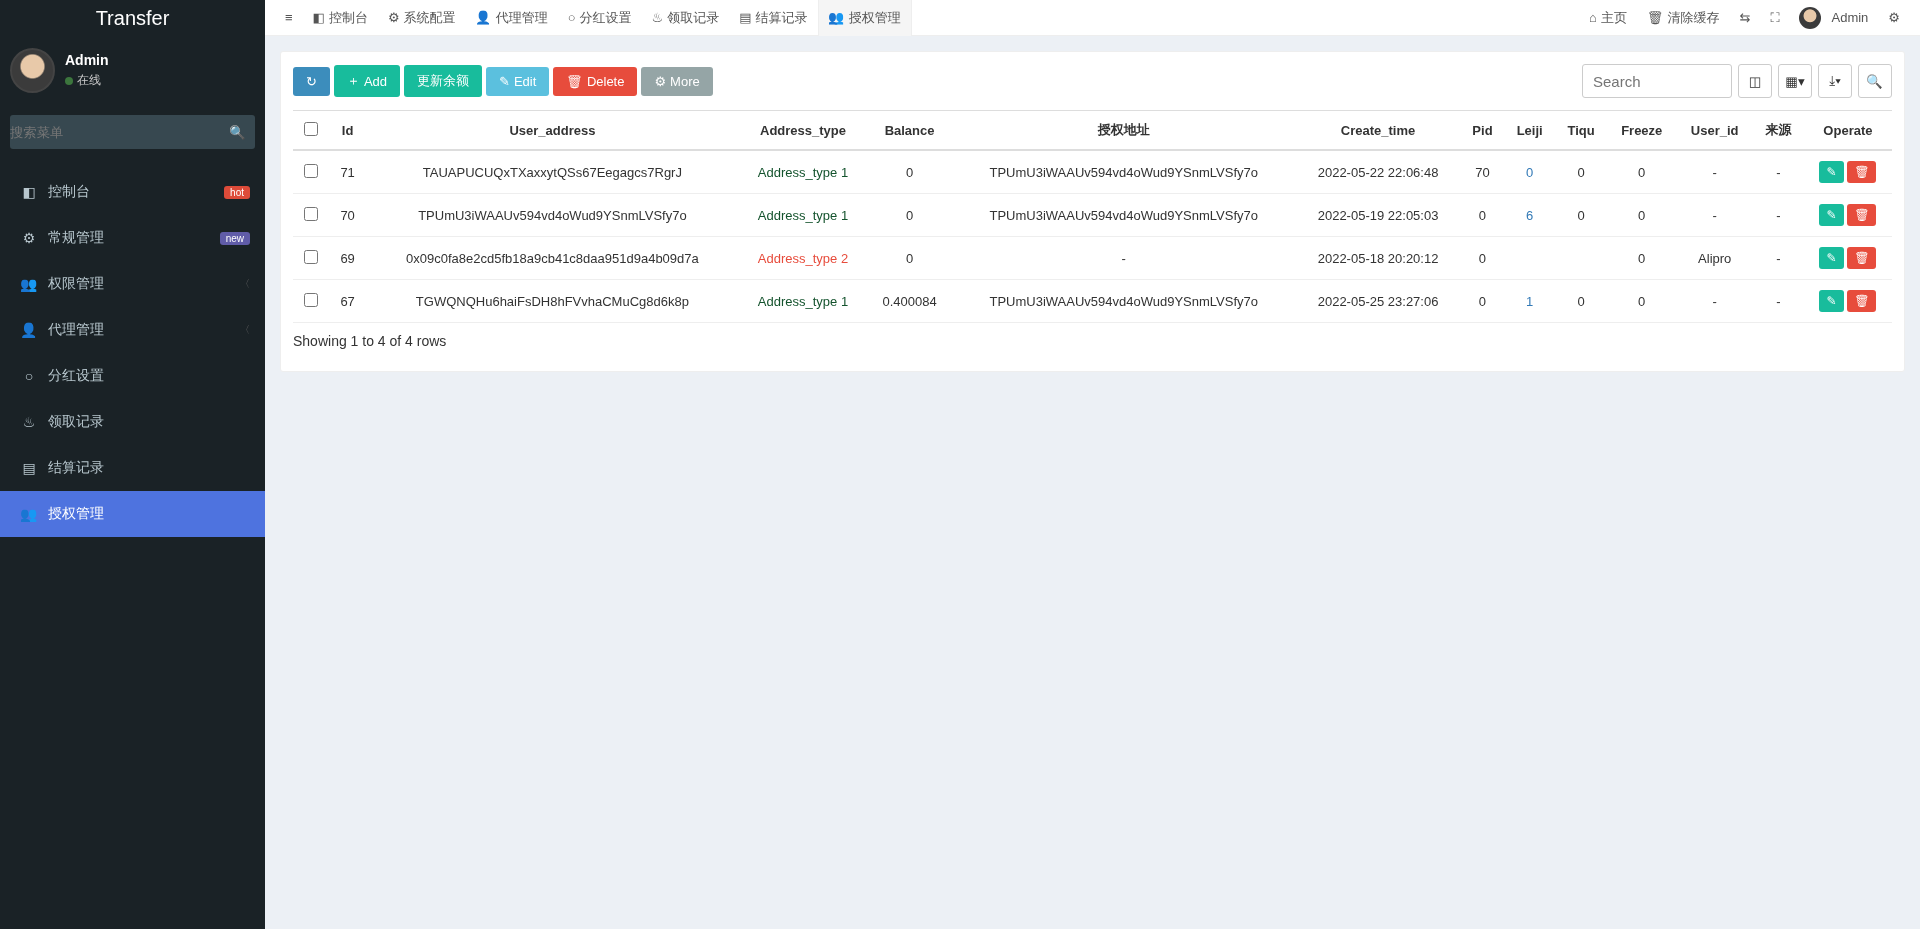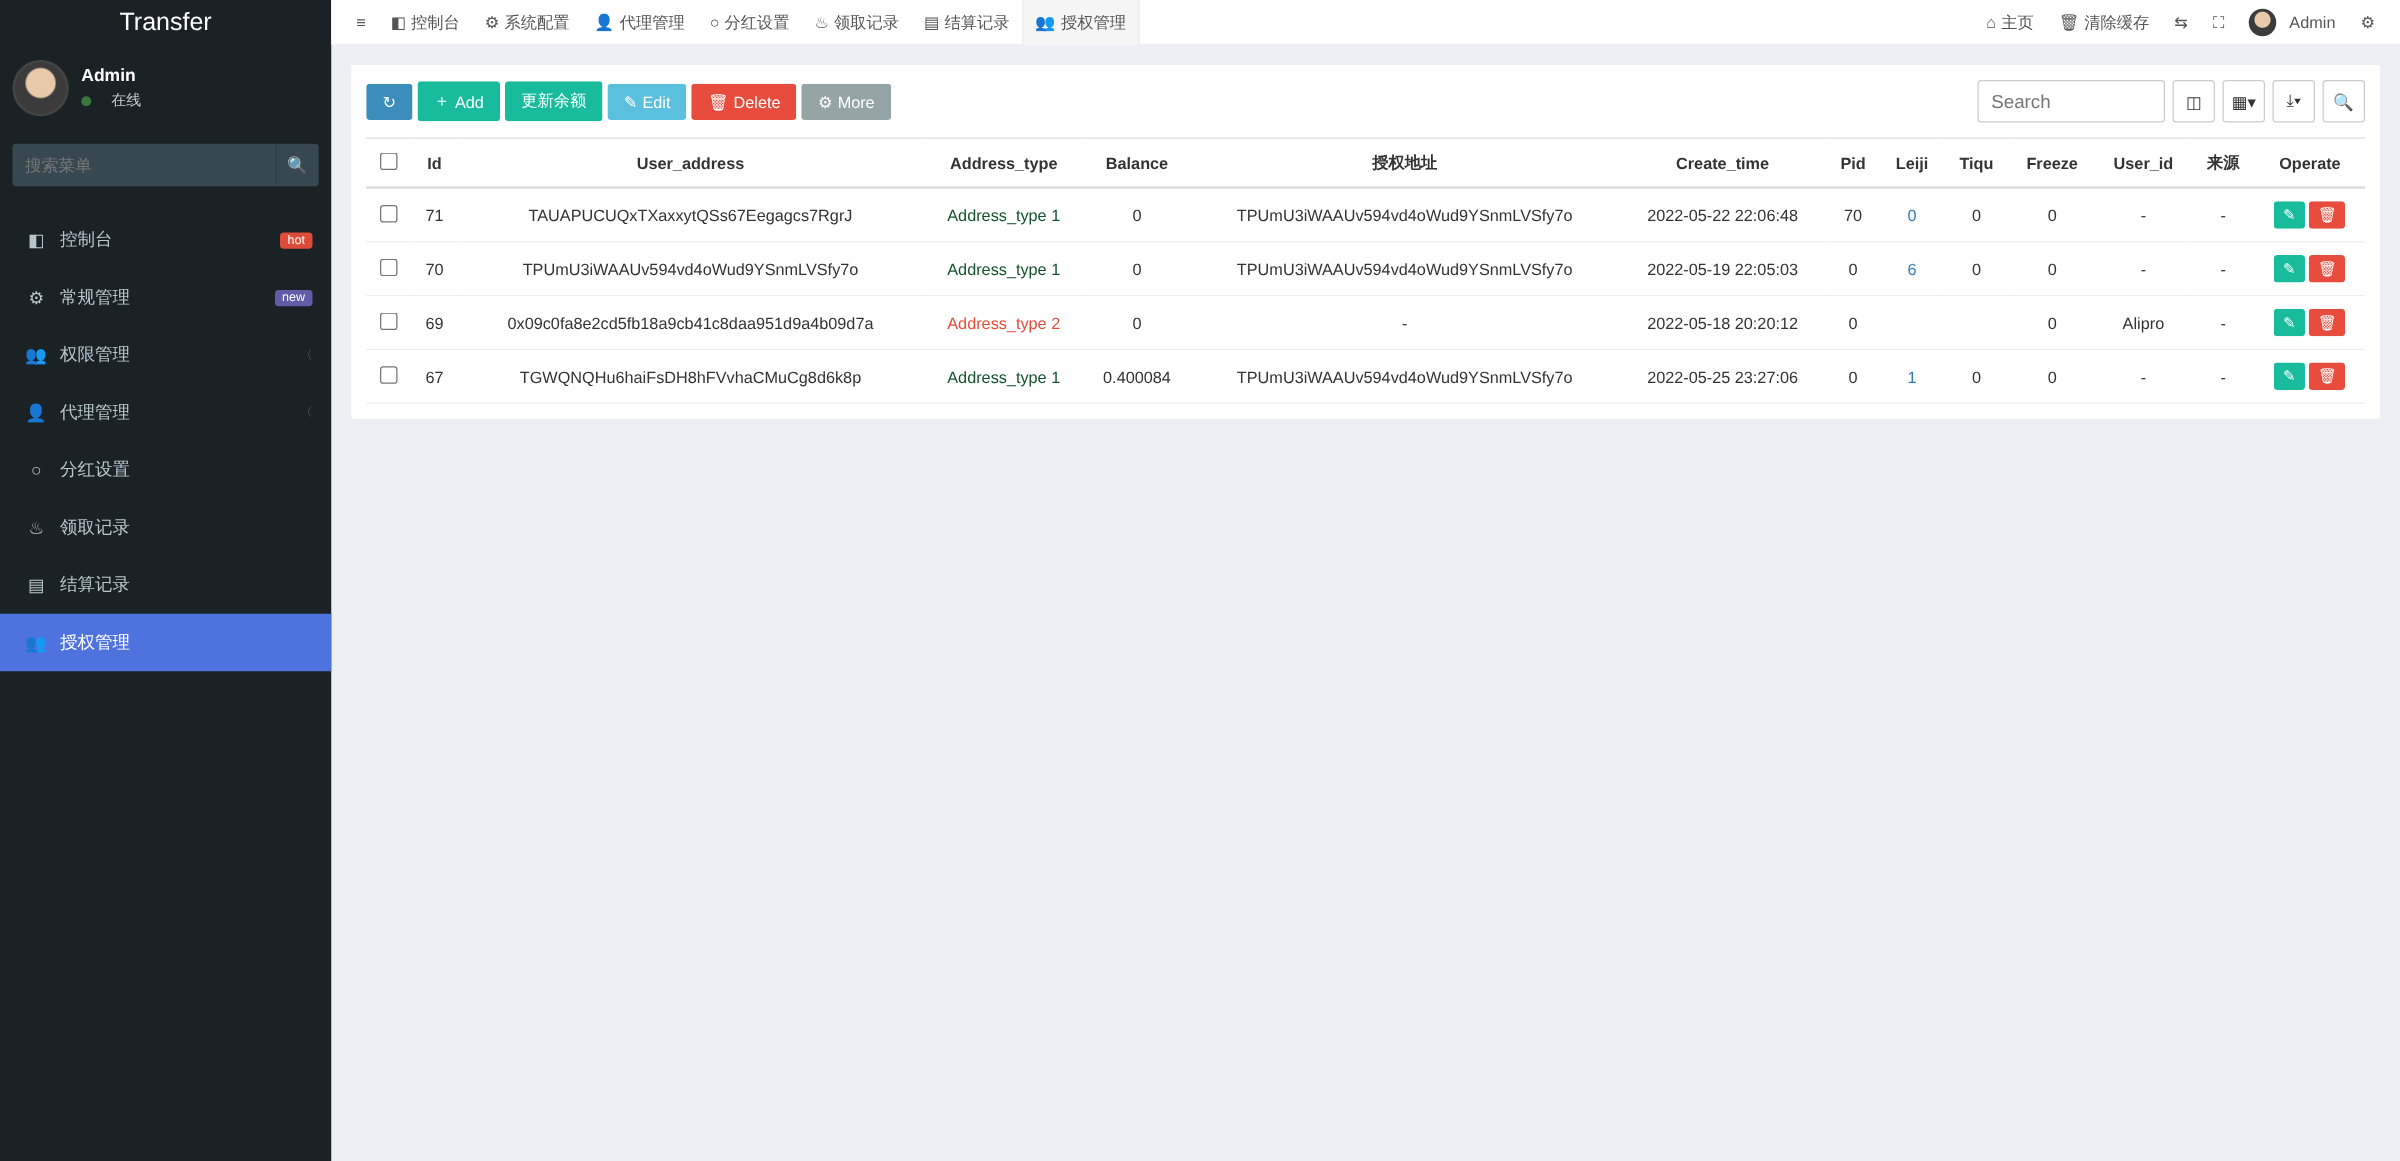--- a/index.html
+++ b/index.html
@@ -5,24 +5,24 @@
 * { margin:0; padding:0; box-sizing:border-box; }
 body { font-family:"Helvetica Neue",Helvetica,Arial,"Microsoft YaHei",sans-serif; font-size:13px; color:#333; background:#ecf0f5; }
 .layout { display:flex; height:929px; width:1920px; overflow:hidden; }
 
 
 .sidebar { width:265px; background:#1a2226; color:#fff; flex-shrink:0; }
 .logo { height:36px; display:flex; align-items:center; justify-content:center; font-size:20px; font-weight:300; color:#fff; }
 .user-panel { padding:12px 10px; display:flex; align-items:center; gap:10px; }
 .avatar-lg { width:45px; height:45px; border-radius:50%; background:radial-gradient(circle at 50% 40%,#e8c9a9 35%,#3b3b3b 40%); border:2px solid #444; }
 .user-info .name { font-weight:bold; font-size:14px; margin-bottom:4px; }
-.user-info .status { font-size:12px; color:#ccc; display:flex; align-items:center; gap:16px; }
+.user-info .status { font-size:12px; color:#ccc; display:flex; align-items:center; gap:4px; }
 .dot-online { width:8px; height:8px; background:#3c763d; border-radius:50%; }
 .search-wrap { padding:10px; display:flex; }
-.search-wrap input { flex:1; background:#374850; border:0; color:#ccc; height:34px; padding:0 10px; border-radius:3px 0 0 3px; }
+.search-wrap input { flex:1; background:#374850; border:0; color:#ccc; height:34px; padding:0 0; border-radius:3px 0 0 3px; }
 .search-wrap button { width:34px; background:#374850; border:0; color:#999; border-radius:0 3px 3px 0; cursor:pointer; }
 .nav { list-style:none; margin-top:10px; }
 .nav li { position:relative; }
 .nav a { display:flex; align-items:center; padding:14px 15px 14px 20px; color:#b8c7ce; text-decoration:none; font-size:14px; gap:10px; }
 .nav li.active a { background:#4e73df; color:#fff; }
 .nav .icon { width:18px; text-align:center; font-size:14px; }
 .nav .arrow { margin-left:auto; color:#666; font-size:10px; }
 .badge-hot { background:#dd4b39; color:#fff; font-size:10px; padding:1px 6px; border-radius:3px; margin-left:auto; }
 .badge-new { background:#605ca8; color:#fff; font-size:10px; padding:1px 6px; border-radius:3px; margin-left:auto; }
 
@@ -334,16 +334,17 @@
                 <td>-</td>
                 <td>-</td>
                 <td class="op"><button class="btn btn-success btn-xs">
                     <span>✎</span>
                   </button> <button class="btn btn-danger btn-xs">
                     <span>🗑</span>
                   </button></td>
               </tr>
             </tbody>
         </table>
+        <div class="pager-info">Showing 1 to 4 of 4 rows</div>
       </div>
     </div>
   </div>
 </div>
 
 </body></html>

